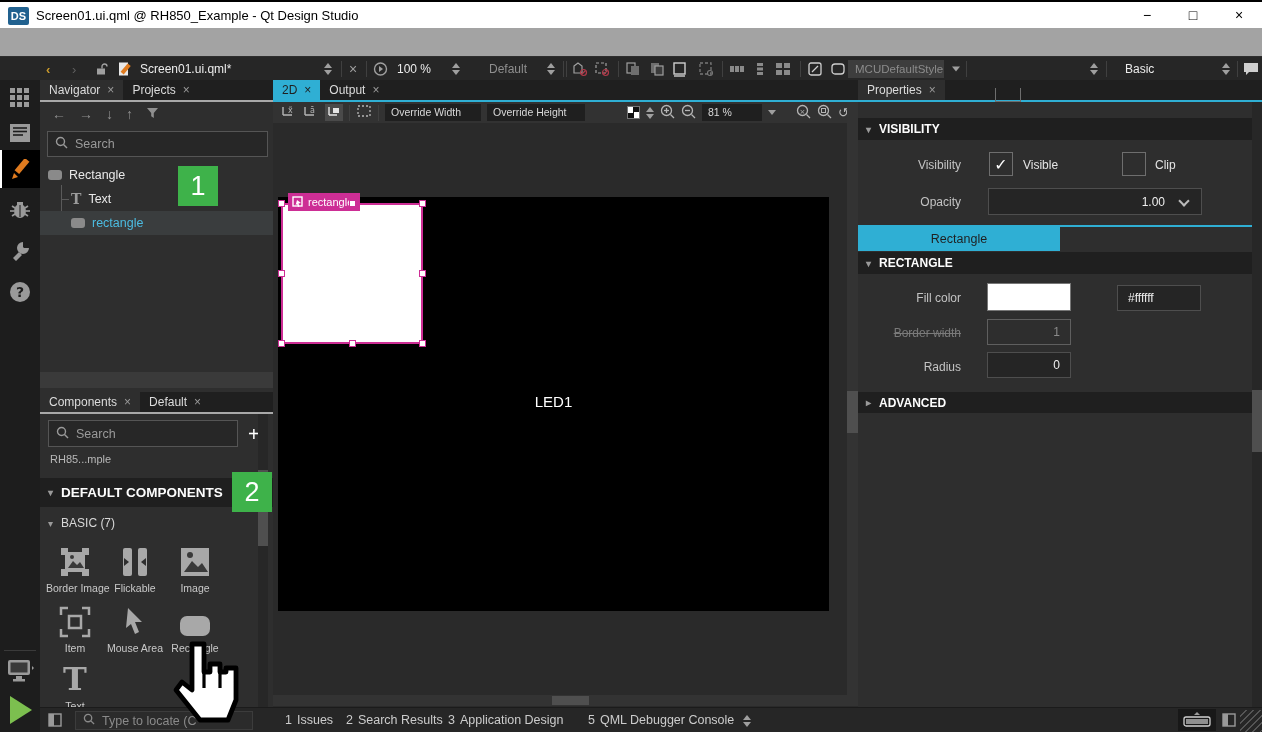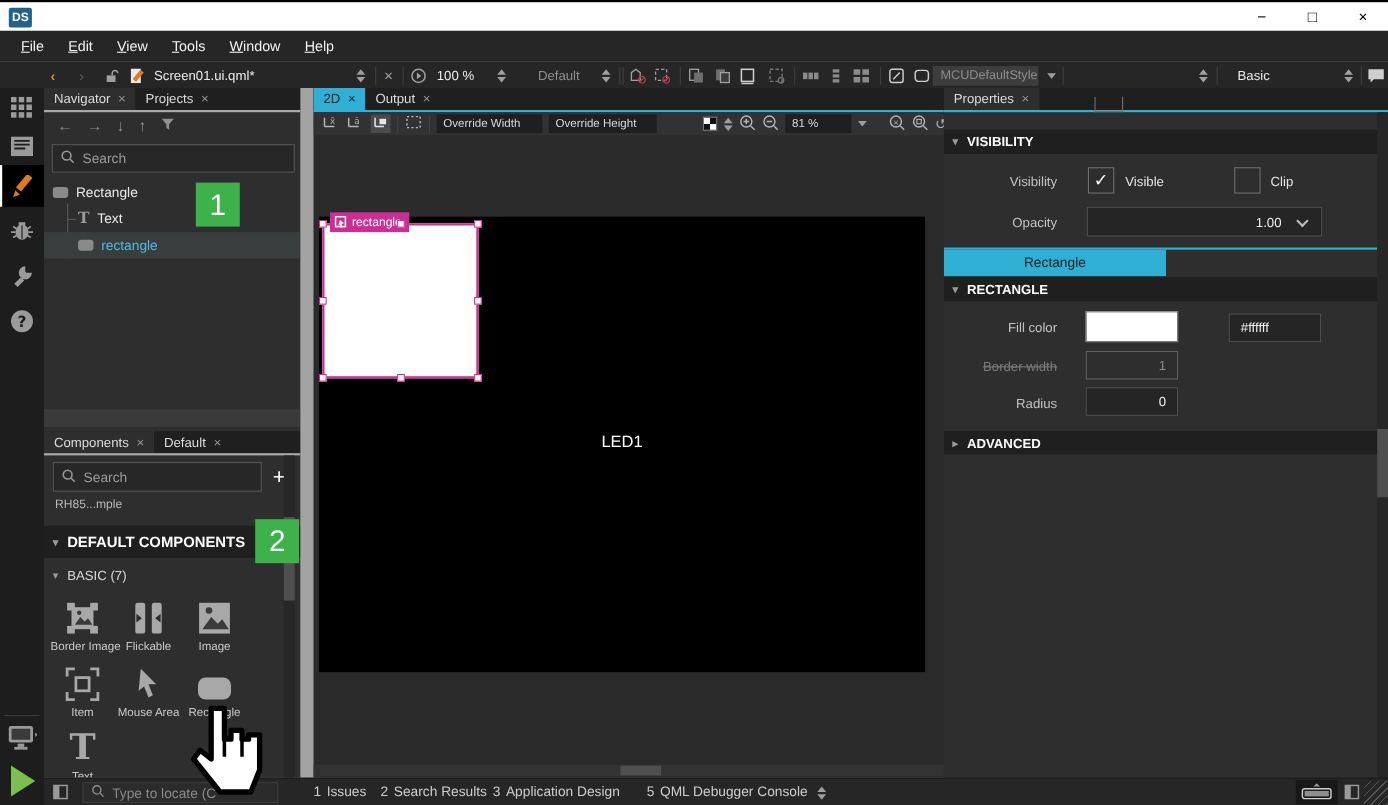--- a/index.html
+++ b/index.html
@@ -85,21 +85,21 @@
   
   .module-label { position:absolute; font-size:11px; color:#b8b8b8; }
   .comp-cell { position:absolute; width:58px; text-align:center; color:#c9c9c9; }
   .comp-cell .ic { height:36px; display:flex; align-items:flex-end; justify-content:center; }
   .comp-cell .lb { font-size:10.5px; margin-top:4px; white-space:nowrap; }
   .plusbtn { position:absolute; color:#fff; font-size:20px; line-height:20px; }
   .vscroll { position:absolute; background:#272727; }
   .vthumb { position:absolute; background:#4f4f4f; width:100%; }
 
   
-  .editor { left:285px; top:80px; width:585px; height:627px; background:#2a2a2a; overflow:hidden; }
+  .editor { left:273px; top:80px; width:585px; height:627px; background:#2a2a2a; overflow:hidden; }
   .ctoolbar { position:absolute; left:0; top:22px; width:585px; height:21px; background:#323232;
               display:flex; align-items:center; gap:6px; padding-left:8px; }
   .cfield { background:#1f1f1f; color:#d8d8d8; font-size:10.5px; height:17px; line-height:17px;
             padding:0 6px; }
   .checker { width:13px; height:13px; border:1px solid #777;
              background: conic-gradient(#111 0 25%, #fff 0 50%, #111 0 75%, #fff 0); }
   .artboard { position:absolute; left:5px; top:117px; width:551px; height:414px; background:#000; }
   .sel-rect { position:absolute; left:3px; top:6px; width:142px; height:141px; background:#fff;
               border:2px solid #cd2e95; }
   .handle { position:absolute; width:7px; height:7px; background:#fff; border:1.5px solid #cd2e95; }
@@ -136,33 +136,26 @@
 
   .cursor-hand { left:166px; top:640px; z-index:60; }
 </style>
 </head>
 <body>
 
 <div id="app">
 
   <div class="abs titlebar">
     <div class="abs ds-logo">DS</div>
+    <div class="abs title-text">Screen01.ui.qml @ RH850_Example - Qt Design Studio</div>
     <div class="abs winbtn" style="right:92px">−</div>
     <div class="abs winbtn" style="right:46px">□</div>
     <div class="abs winbtn" style="right:0">×</div>
   </div>
 
-  <div class="abs menubar">
-    <div class="menu-item"><span class="u-first"><u>F</u>ile</span></div>
-    <div class="menu-item"><span class="u-first"><u>E</u>dit</span></div>
-    <div class="menu-item"><span class="u-first"><u>V</u>iew</span></div>
-    <div class="menu-item"><span class="u-first"><u>T</u>ools</span></div>
-    <div class="menu-item"><span class="u-first"><u>W</u>indow</span></div>
-    <div class="menu-item"><span class="u-first"><u>H</u>elp</span></div>
-  </div>
 
   <div class="abs maintoolbar">
     <span class="tglyph gold" style="left:46px">‹</span>
     <span class="tglyph" style="left:72px;color:#5f5f5f">›</span>
     <span class="ticon" style="left:96px">
       <svg width="13" height="13" viewBox="0 0 13 13">
           <rect x="1" y="6" width="8" height="6" fill="#9f9f9f"></rect>
           <path d="M6 6 V4 a2.5 2.5 0 0 1 5 0" fill="none" stroke="#9f9f9f" stroke-width="1.4"></path>
         </svg>
     </span>

